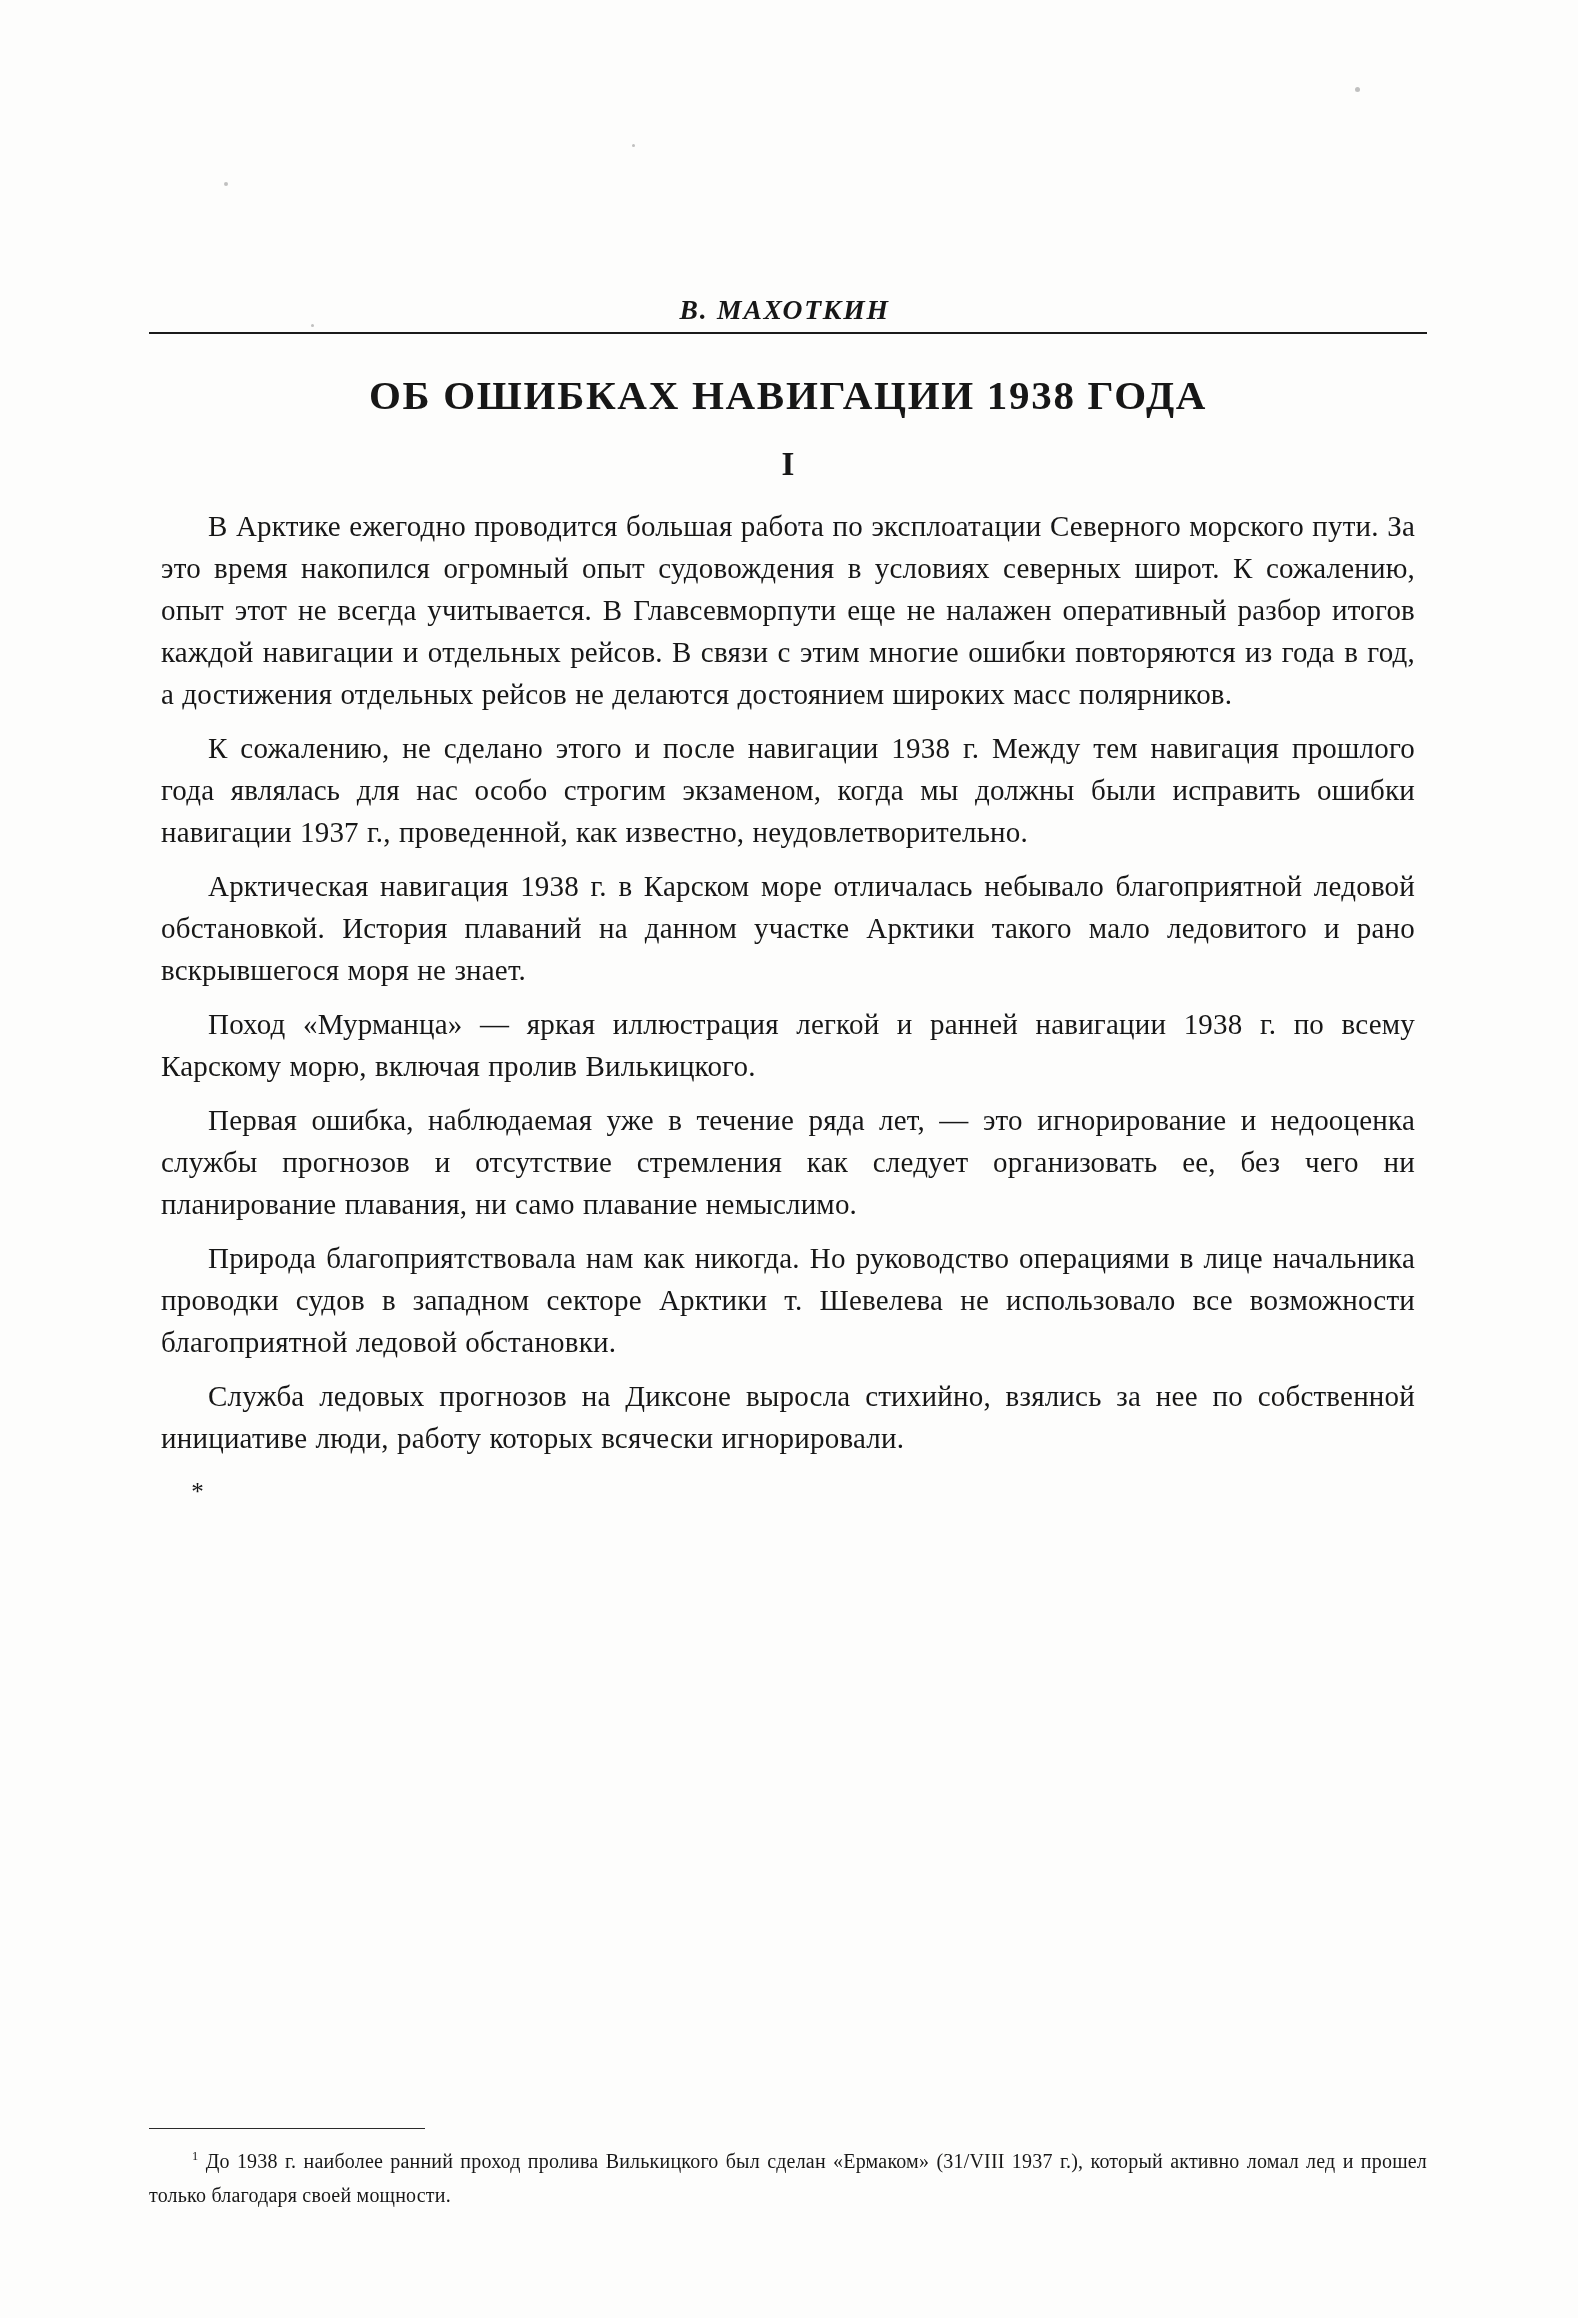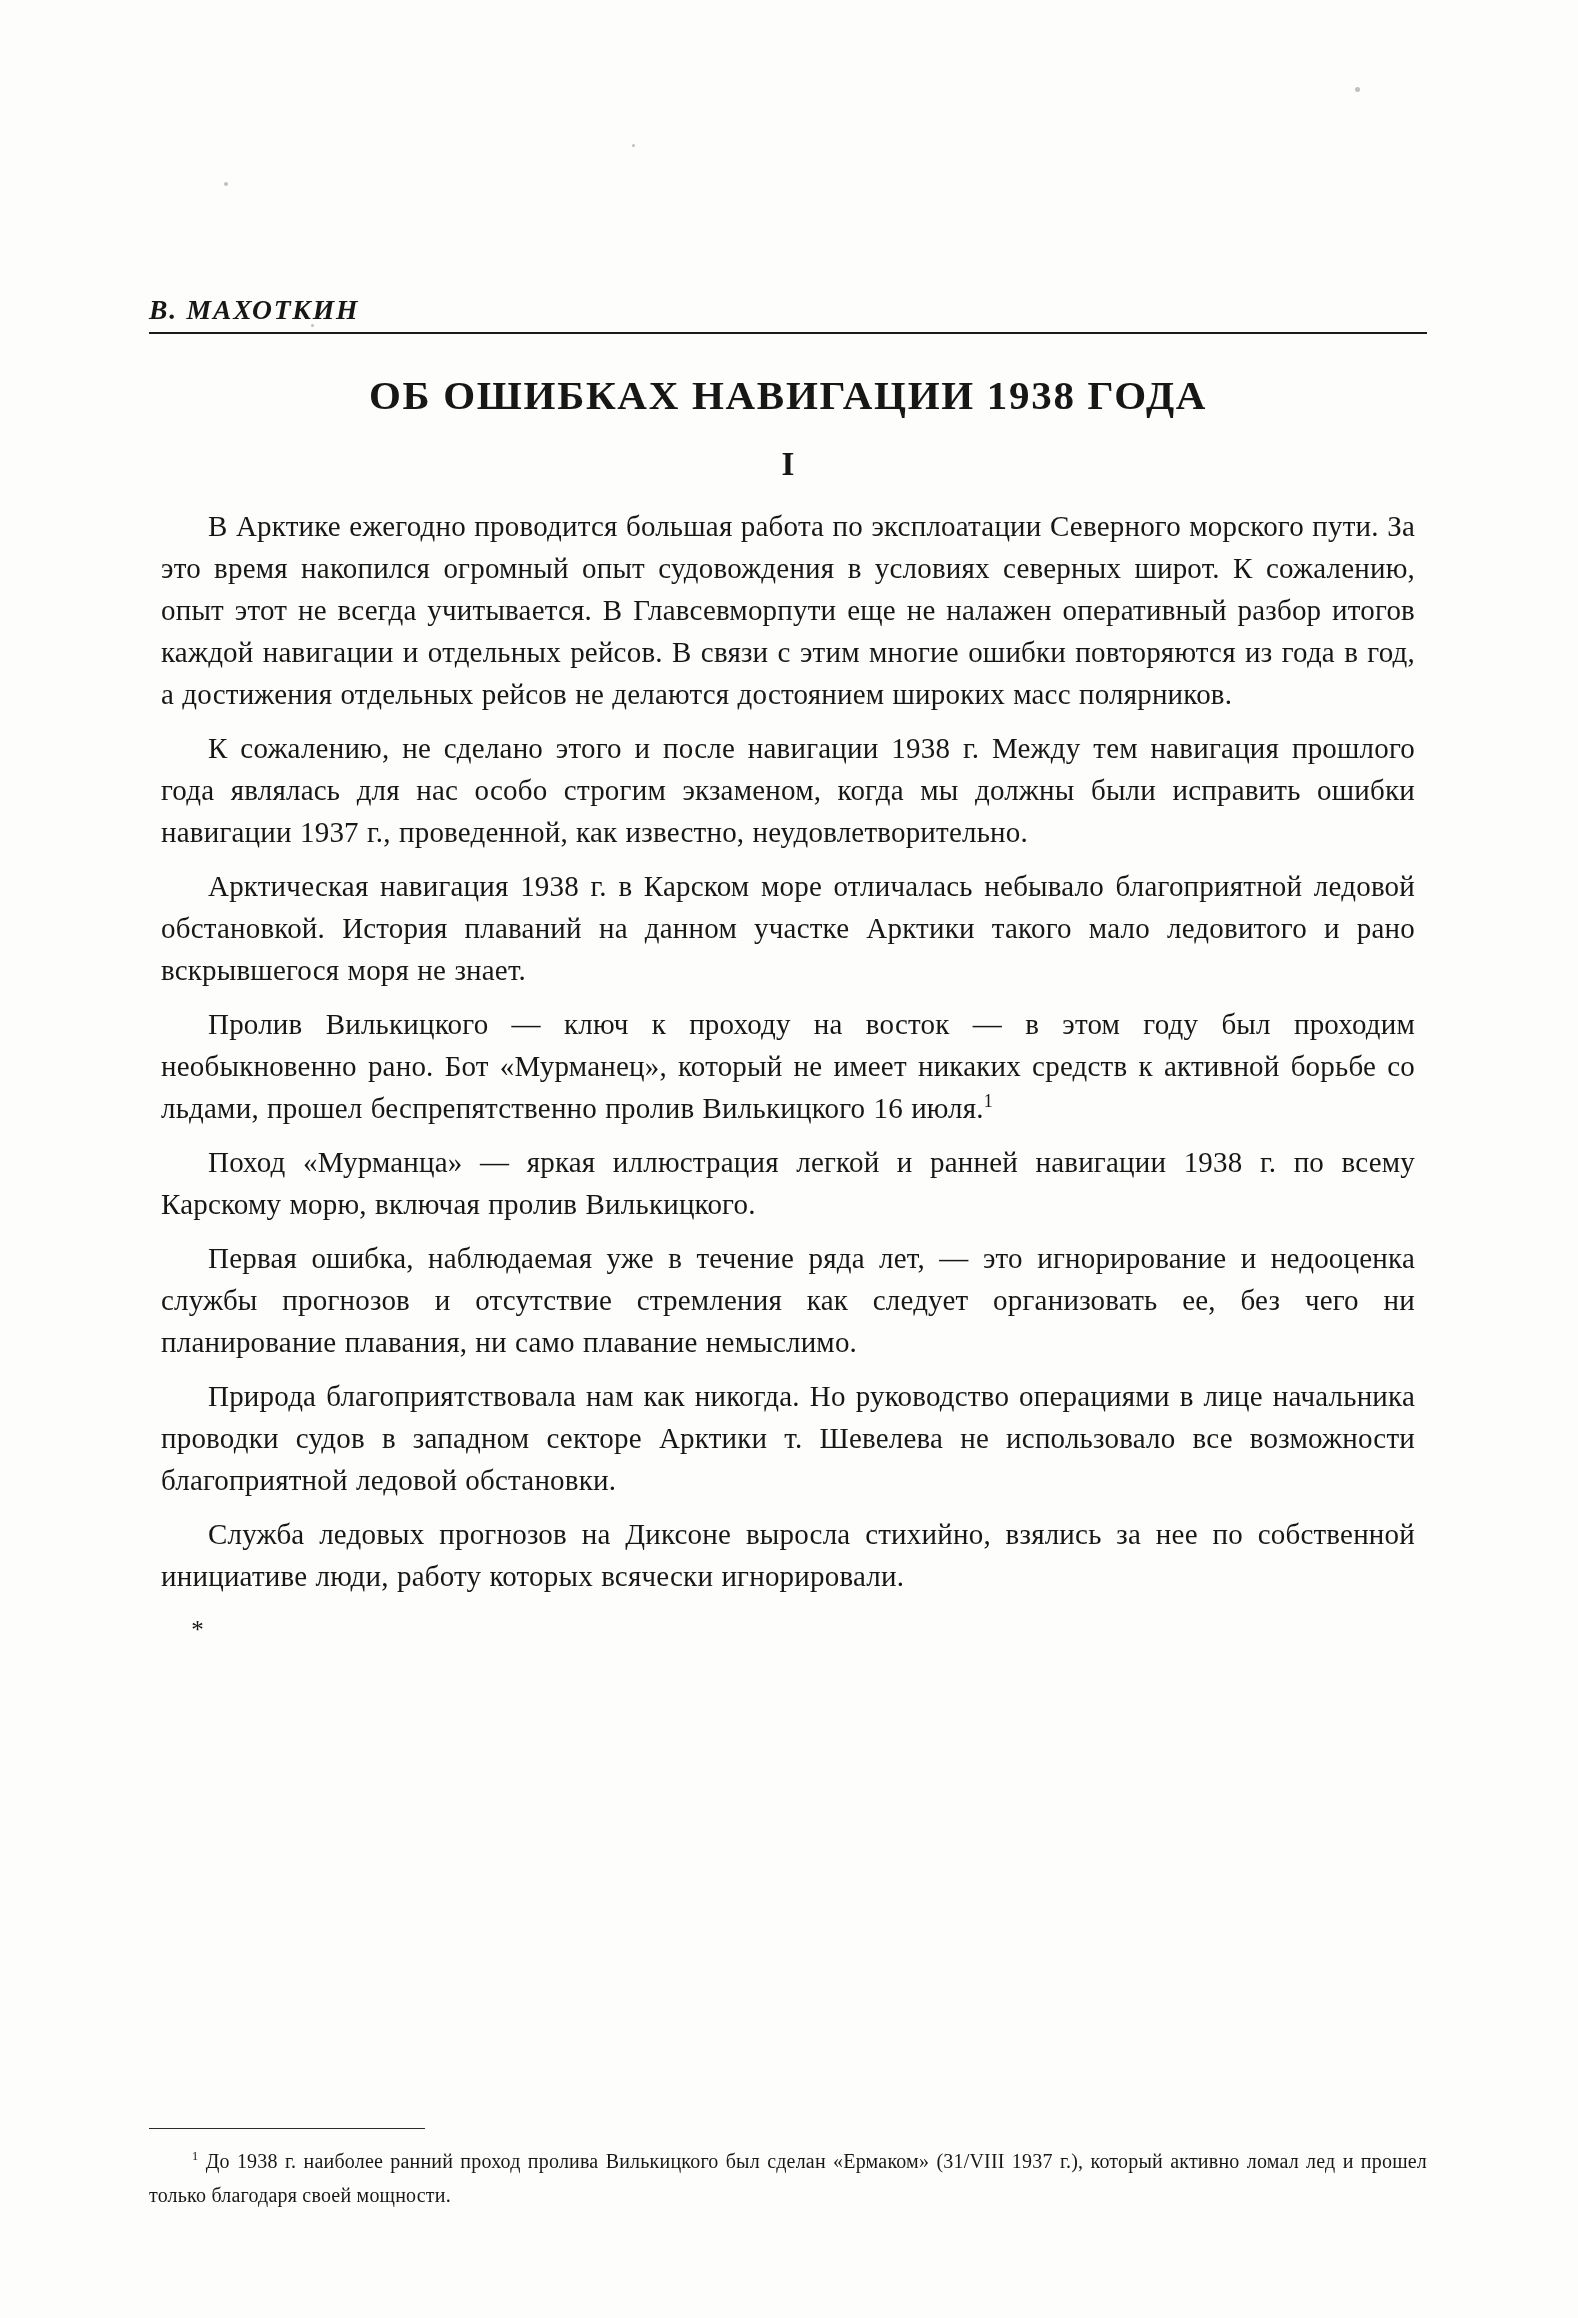--- a/index.html
+++ b/index.html
@@ -24,21 +24,21 @@
     border-radius: 50%;
     opacity: .55;
   }
   .content {
     position: absolute;
     left: 149px;
     top: 294px;
     width: 1278px;
   }
   .byline {
-    text-align: left;
+    text-align: center;
     font-family: "Liberation Serif", serif;
     font-style: italic;
     font-weight: bold;
     font-size: 27.6px;
     letter-spacing: 1.8px;
     padding-right: 6.7px;
     padding-bottom: 5.8px;
     border-bottom: 2.5px solid #1b1b1b;
     width: 1278px;
     box-sizing: border-box;
@@ -120,21 +120,20 @@
 
     <div class="byline">В. МАХОТКИН</div>
 
     <h1 class="title">ОБ ОШИБКАХ НАВИГАЦИИ 1938 ГОДА</h1>
 
     <div class="section-num">I</div>
 
     <p class="body">В Арктике ежегодно проводится большая работа по эксплоатации Северного морского пути. За это время накопился огромный опыт судовождения в условиях северных широт. К сожалению, опыт этот не всегда учитывается. В Главсевморпути еще не налажен оперативный разбор итогов каждой навигации и отдельных рейсов. В связи с этим многие ошибки повторяются из года в год, а достижения отдельных рейсов не делаются достоянием широких масс полярников.</p>
     <p class="body">К сожалению, не сделано этого и после навигации 1938 г. Между тем навигация прошлого года являлась для нас особо строгим экзаменом, когда мы должны были исправить ошибки навигации 1937 г., проведенной, как известно, неудовлетворительно.</p>
     <p class="body">Арктическая навигация 1938 г. в Карском море отличалась небывало благоприятной ледовой обстановкой. История плаваний на данном участке Арктики такого мало ледовитого и рано вскрывшегося моря не знает.</p>
-    <p class="body"><span>Пролив Вилькицкого — ключ к проходу на восток — в этом году был проходим необыкновенно рано. Бот «Мурманец», который не имеет никаких средств к активной борьбе со льдами, прошел беспрепятственно пролив Вилькицкого 16 июля.</span><span class="fn-marker-inline">1</span></p>
     <p class="body">Поход «Мурманца» — яркая иллюстрация легкой и ранней навигации 1938 г. по всему Карскому морю, включая пролив Вилькицкого.</p>
     <p class="body">Первая ошибка, наблюдаемая уже в течение ряда лет, — это игнорирование и недооценка службы прогнозов и отсутствие стремления как следует организовать ее, без чего ни планирование плавания, ни само плавание немыслимо.</p>
     <p class="body">Природа благоприятствовала нам как никогда. Но руководство операциями в лице начальника проводки судов в западном секторе Арктики т. Шевелева не использовало все возможности благоприятной ледовой обстановки.</p>
     <p class="body">Служба ледовых прогнозов на Диксоне выросла стихийно, взялись за нее по собственной инициативе люди, работу которых всячески игнорировали.</p>
     <p class="body rel"><span class="star">*</span></p>
 
   </div>
 
   <div class="footnote-wrap">
     <div class="footnote-rule"></div>

